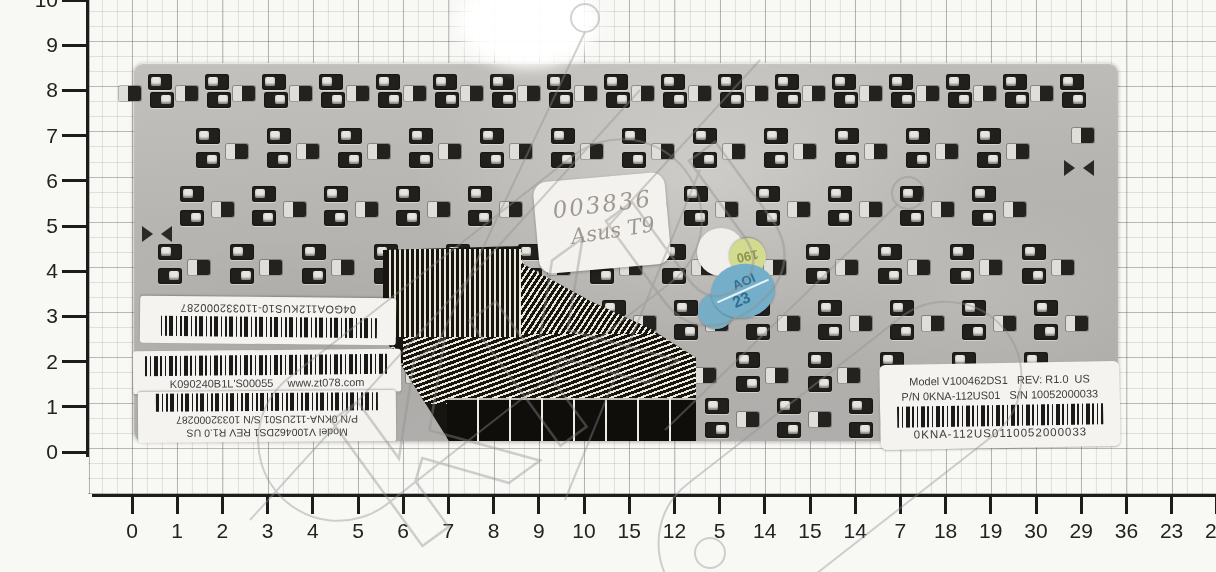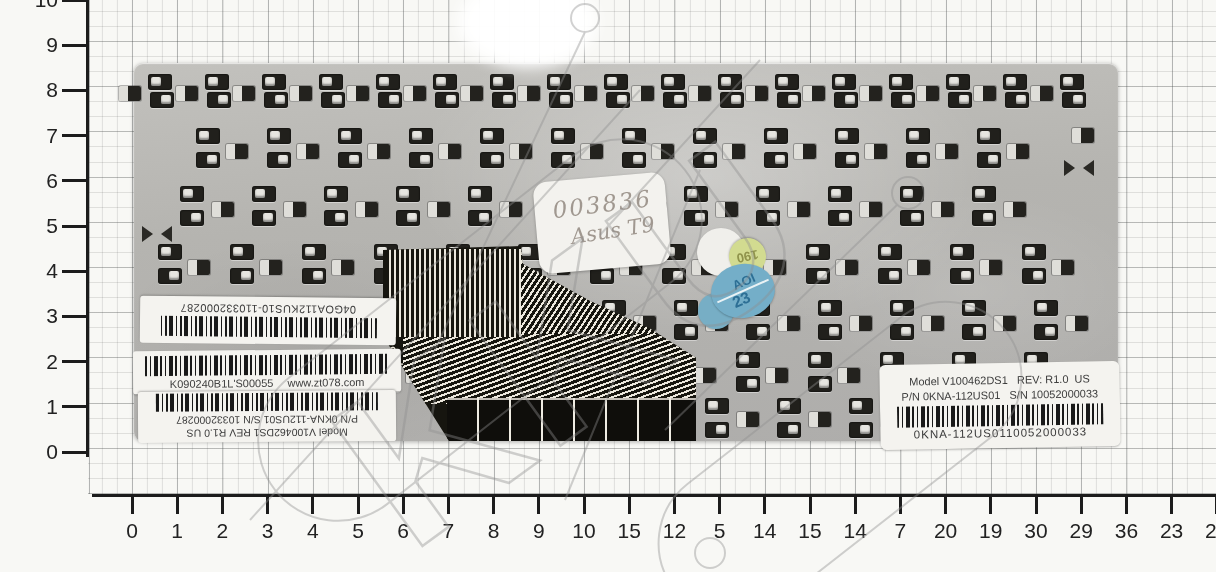--- a/index.html
+++ b/index.html
@@ -169,21 +169,21 @@
     <div class="num-b" style="left: 719.6px;">5</div>
     <div class="tick-b" style="left: 763.3px;"></div>
     <div class="num-b" style="left: 764.8px;">14</div>
     <div class="tick-b" style="left: 808.5px;"></div>
     <div class="num-b" style="left: 810px;">15</div>
     <div class="tick-b" style="left: 853.7px;"></div>
     <div class="num-b" style="left: 855.2px;">14</div>
     <div class="tick-b" style="left: 898.9px;"></div>
     <div class="num-b" style="left: 900.4px;">7</div>
     <div class="tick-b" style="left: 944.1px;"></div>
-    <div class="num-b" style="left: 945.6px;">20</div>
+    <div class="num-b" style="left: 945.6px;">18</div>
     <div class="tick-b" style="left: 989.3px;"></div>
     <div class="num-b" style="left: 990.8px;">19</div>
     <div class="tick-b" style="left: 1034.5px;"></div>
     <div class="num-b" style="left: 1036px;">30</div>
     <div class="tick-b" style="left: 1079.7px;"></div>
     <div class="num-b" style="left: 1081.2px;">29</div>
     <div class="tick-b" style="left: 1124.9px;"></div>
     <div class="num-b" style="left: 1126.4px;">36</div>
     <div class="tick-b" style="left: 1170.1px;"></div>
     <div class="num-b" style="left: 1171.6px;">23</div>

